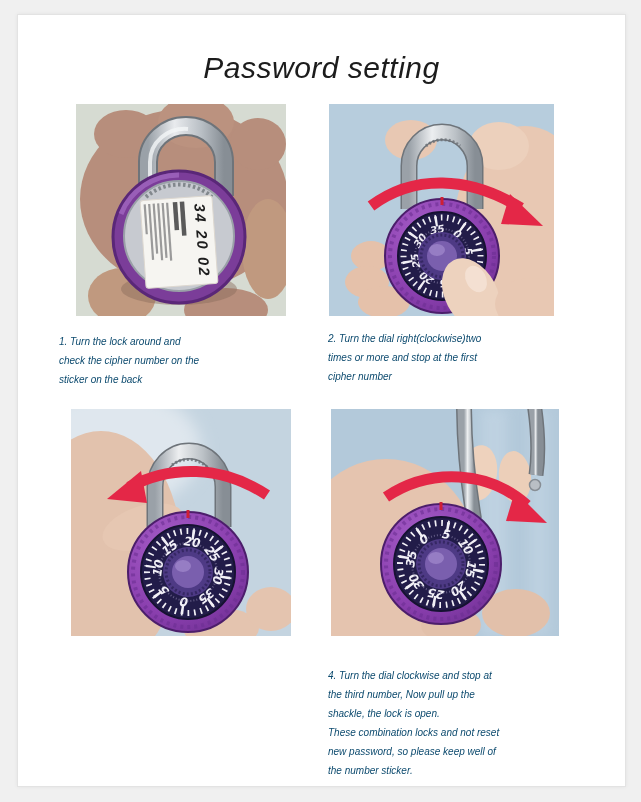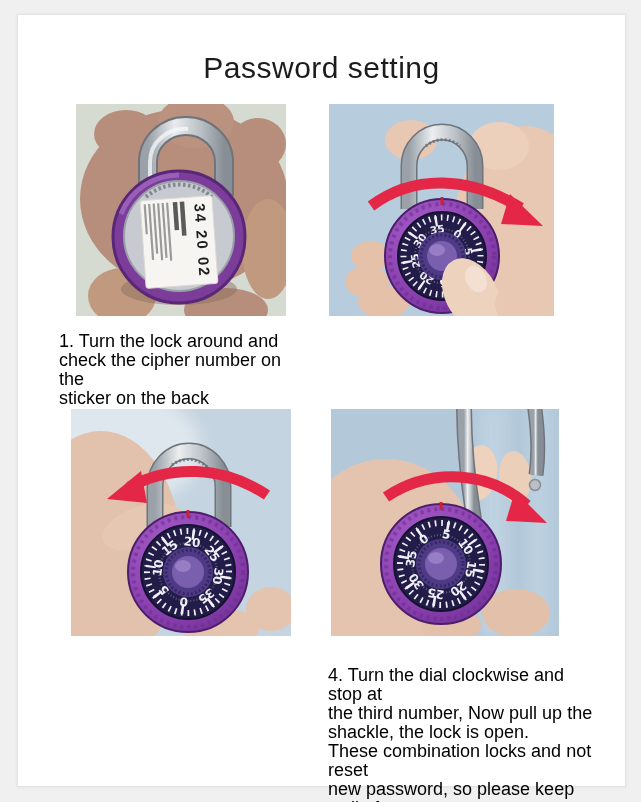--- a/index.html
+++ b/index.html
@@ -1,28 +1,28 @@
 <!DOCTYPE html>
 <html><head>
 <meta charset="utf-8">
 <style>
   html,body{margin:0;padding:0;}
   .page{position:relative;width:641px;height:802px;background:#f0f0f0;overflow:hidden;
         font-family:"Liberation Sans",sans-serif;}
   .card{position:absolute;left:17px;top:14px;width:607px;height:771px;background:#ffffff;
-        border:1px solid #e3e3e3;box-shadow:0 0 4px rgba(0,0,0,.06);}
+        border:1px solid #e3e3e3;box-shadow:0 0 4px rgba(0,0,0,.06);font-style:italic;}
   .title{position:absolute;left:0;top:36px;width:100%;text-align:center;
          font-size:30px;font-weight:400;color:#1c1c1c;letter-spacing:.5px;}
   .photo{position:absolute;margin:0;padding:0;line-height:0;}
   .photo svg{display:block;}
   .p1{left:58px;top:89px;width:210px;height:212px;}
   .p2{left:311px;top:89px;width:225px;height:212px;}
   .p3{left:53px;top:394px;width:220px;height:227px;}
   .p4{left:313px;top:394px;width:228px;height:227px;}
-  .caption{position:absolute;font-size:18px;line-height:19px;color:#000000;
+  .caption{position:absolute;font-size:10px;line-height:19px;color:#0c4a6e;
            white-space:pre-line;}
   .c1{left:41px;top:317px;width:245px;}
   .c2{left:310px;top:314px;width:262px;}
   .c3{left:41px;top:631px;width:252px;}
   .c4{left:310px;top:651px;width:272px;}
   text.dn{font-family:"DejaVu Sans",sans-serif;font-size:12px;font-weight:bold;
           fill:#f3f1f8;text-anchor:middle;}
   text.dn2{font-family:"DejaVu Sans",sans-serif;font-size:10.5px;font-weight:bold;
           fill:#f3f1f8;text-anchor:middle;}
   text.sticker-code{font-family:"Liberation Sans",sans-serif;font-size:15px;font-weight:bold;
@@ -332,20 +332,23 @@
         <g>
           <path d="M 55 88 C 100 58 158 62 196 96" fill="none" stroke="#e42747" stroke-width="11"></path>
           <polygon points="216,114 184,82 175,112" fill="#e42747"></polygon>
         </g>
       </svg>
     </figure>
 
     <div class="caption c1">1. Turn the lock around and
 check the cipher number on the
 sticker on the back</div>
+    <div class="caption c2">2. Turn the dial right(clockwise)two
+times or more and stop at the first
+cipher number</div>
     <div class="caption c4">4. Turn the dial clockwise and stop at
 the third number, Now pull up the
 shackle, the lock is open.
 These combination locks and not reset
 new password, so please keep well of
 the number sticker.</div>
 
   </div>
 </div>
 

